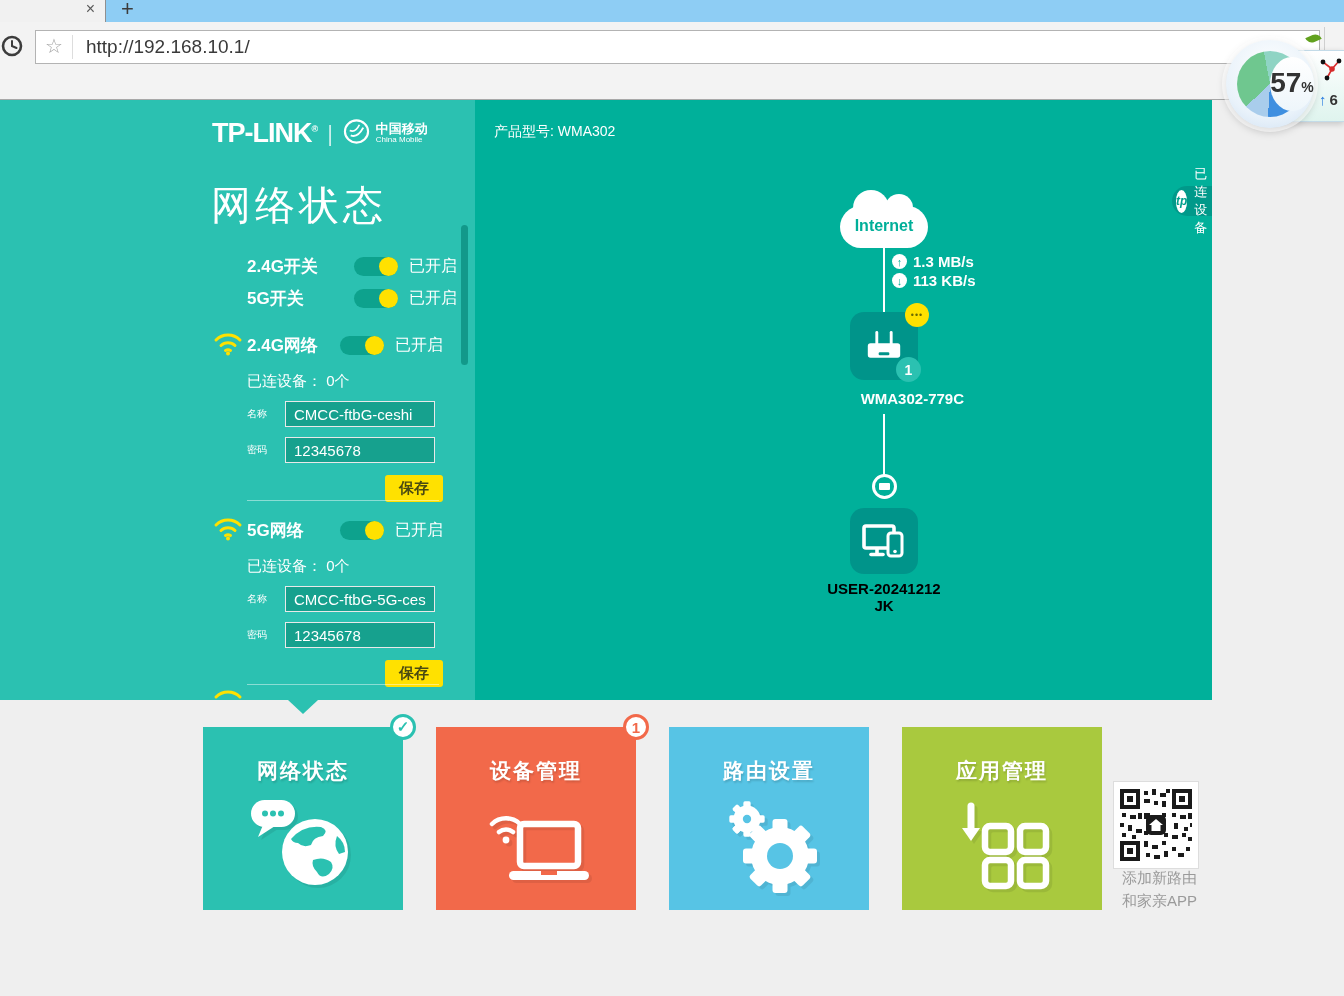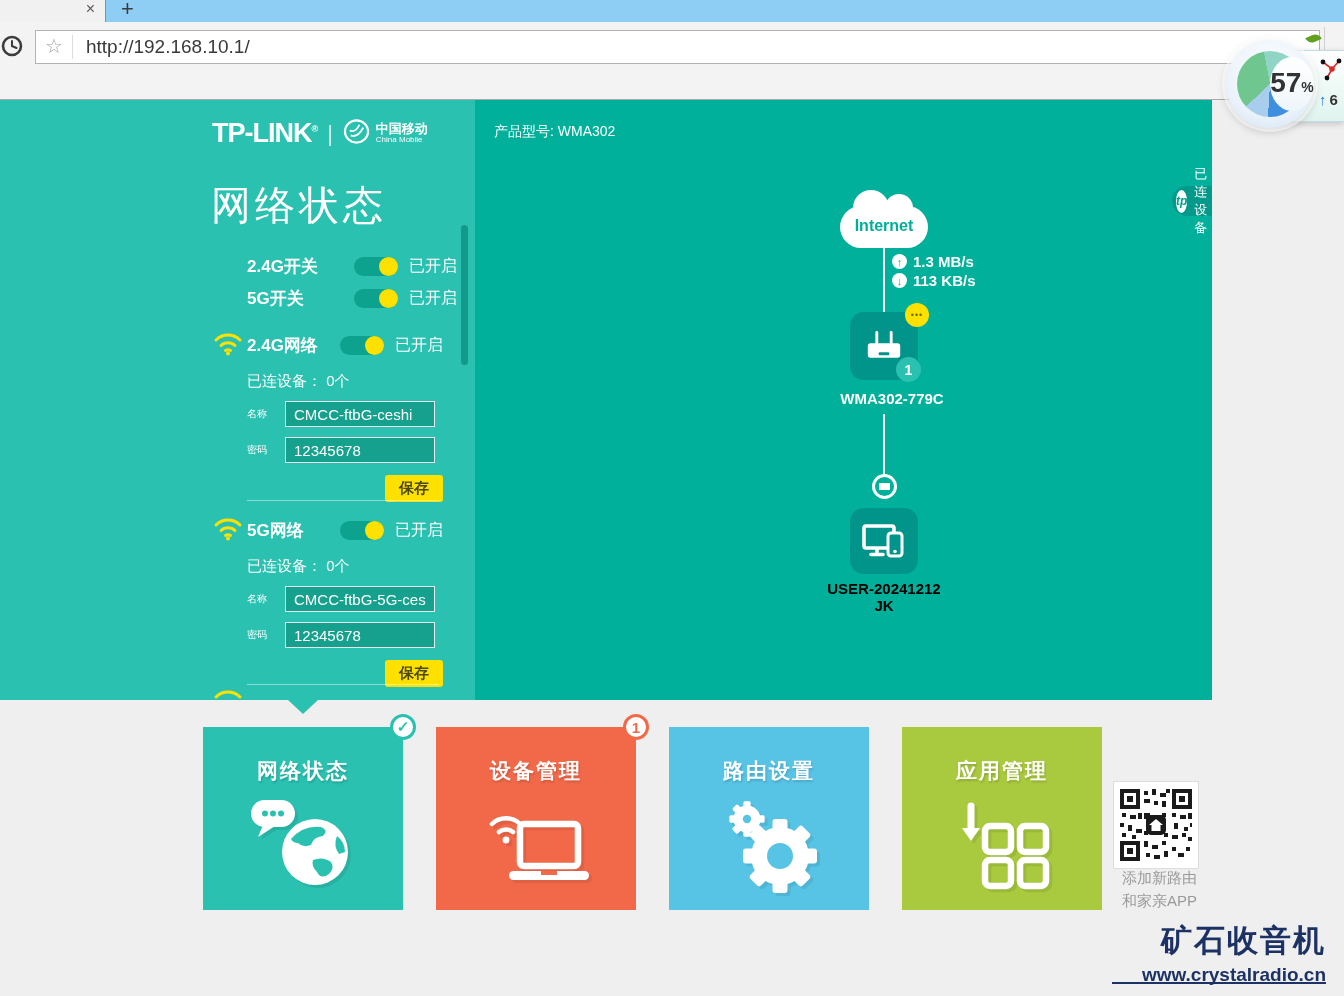--- a/index.html
+++ b/index.html
@@ -65,21 +65,21 @@
   .cloud::before { content:""; position:absolute; left:13px; top:-16px; width:36px; height:36px; background:#fff; border-radius:50%; }
   .cloud::after { content:""; position:absolute; right:15px; top:-12px; width:28px; height:28px; background:#fff; border-radius:50%; }
   .cloud-label { position:absolute; width:100%; text-align:center; top:11px; color:#00af99; font-weight:bold; font-size:16px; z-index:1; }
   .topo-line1 { position:absolute; left:79px; top:62px; width:2px; height:64px; background:#fff; }
   .speeds { position:absolute; left:88px; top:66px; }
   .speed-row { display:flex; align-items:center; height:19px; color:#fff; font-weight:bold; font-size:15px; white-space:nowrap; }
   .spd-ic { width:15px; height:15px; border-radius:50%; background:#fff; color:#00af99; font-size:11px; font-weight:bold; display:flex; align-items:center; justify-content:center; margin-right:6px; flex:none; }
   .router-box { position:absolute; left:46px; top:126px; width:68px; height:68px; border-radius:14px; background:#00948a; display:flex; align-items:center; justify-content:center; cursor:pointer; }
   .badge-menu { position:absolute; left:101px; top:117px; width:24px; height:24px; border-radius:50%; background:#ffe100; color:#6b6b00; display:flex; align-items:center; justify-content:center; font-size:9px; letter-spacing:1px; cursor:pointer; }
   .badge-count { position:absolute; left:92px; top:171px; width:25px; height:25px; border-radius:50%; background:#2bc1b1; color:#fff; font-size:14px; font-weight:bold; display:flex; align-items:center; justify-content:center; }
-  .router-name { position:absolute; left:8px; top:204px; width:160px; text-align:center; color:#fff; font-weight:bold; font-size:15px; }
+  .router-name { position:absolute; left:0; top:204px; width:160px; text-align:right; color:#fff; font-weight:bold; font-size:15px; }
   .topo-line2 { position:absolute; left:79px; top:228px; width:2px; height:66px; background:#fff; }
   .node-circle { position:absolute; left:68px; top:288px; width:25px; height:25px; border-radius:50%; border:3px solid #fff; background:#00b09a; display:flex; align-items:center; justify-content:center; }
   .node-glyph { width:11px; height:7px; background:#fff; border-radius:1px; }
   .client-box { position:absolute; left:46px; top:322px; width:68px; height:66px; border-radius:14px; background:#00948a; display:flex; align-items:center; justify-content:center; cursor:pointer; }
   .client-name { position:absolute; left:-20px; top:394px; width:200px; text-align:center; color:#000000; font-weight:bold; font-size:15px; line-height:17px; }
 
   .pointer { position:absolute; left:288px; top:600px; width:0; height:0; border-left:15px solid transparent; border-right:15px solid transparent; border-top:14px solid #2bc1b1; }
 
   
   .tiles { position:absolute; left:203px; top:627px; display:flex; gap:33px; }
@@ -454,25 +454,20 @@
         </g>
       <rect x="26" y="26" width="20" height="20" rx="5" fill="#1a1a1a"></rect>
       <path d="M36 30 l7 6 h-2.5 v6 h-9 v-6 H29 Z" fill="#fff"></path>
     </svg>
   </div>
   <div class="qr-text">
     <div>添加新路由</div>
     <div>和家亲APP</div>
   </div>
 
-  <div class="wm">
-    <div class="wm-title">矿石收音机</div>
-    <div class="wm-url">www.crystalradio.cn</div>
-    <div class="wm-line"></div>
-  </div>
 </div>
 
 <div class="popup">
   <span class="mol-icon">
     <svg width="24" height="26" viewBox="0 0 24 26">
         <g stroke="#d62b2b" stroke-width="1.6">
           <line x1="5" y1="6" x2="14" y2="13"></line>
           <line x1="14" y1="13" x2="21" y2="5"></line>
           <line x1="14" y1="13" x2="9" y2="22"></line>
         </g>

